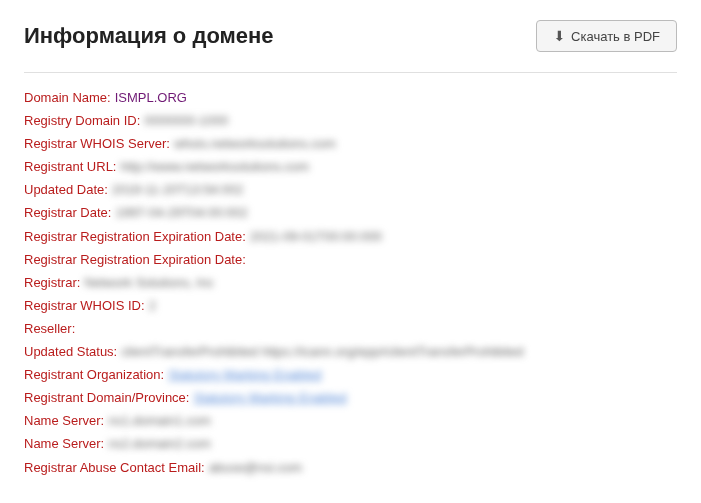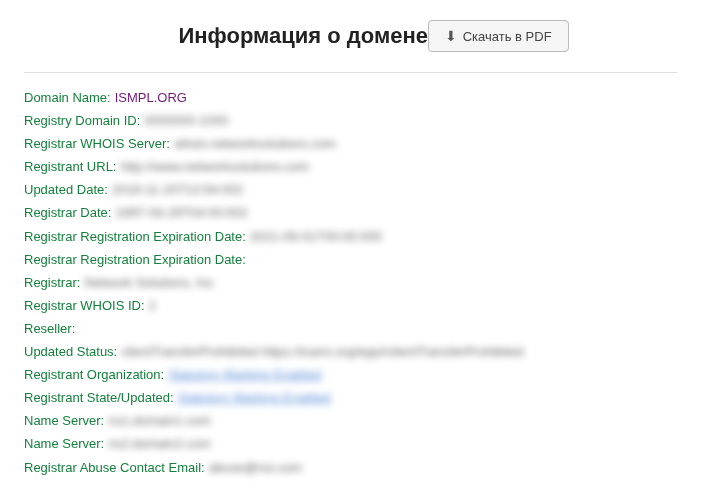--- a/index.html
+++ b/index.html
@@ -8,23 +8,22 @@
       background: #fff;
       color: #333;
       width: 701px;
       min-height: 503px;
       padding: 20px 24px;
     }
 
     .header {
       display: flex;
       align-items: center;
-      justify-content: center;
+      justify-content: space-between;
       margin-bottom: 20px;
-      margin-left: 46px;
     }
 
     .page-title {
       font-size: 22px;
       font-weight: bold;
       color: #222;
     }
 
     .download-btn {
       display: flex;
@@ -50,21 +49,21 @@
       color: #444;
     }
 
     .whois-row {
       display: flex;
       flex-wrap: wrap;
       margin-bottom: 1px;
     }
 
     .whois-label {
-      color: #15803d;
+      color: #b91c1c;
       white-space: nowrap;
       min-width: 0;
     }
 
     .whois-value {
       color: #888;
       margin-left: 4px;
       word-break: break-all;
     }
 
@@ -153,21 +152,21 @@
     </div>
     <div class="whois-row">
       <span class="whois-label">Updated Status:</span>
       <span class="whois-value blurred">clientTransferProhibited https://icann.org/epp#clientTransferProhibited</span>
     </div>
     <div class="whois-row">
       <span class="whois-label">Registrant Organization:</span>
       <span class="whois-value link-blue blurred">Statutory Marking Enabled</span>
     </div>
     <div class="whois-row">
-      <span class="whois-label">Registrant State/Updated:</span>
+      <span class="whois-label">Registrant Domain/Province:</span>
       <span class="whois-value link-blue blurred">Statutory Marking Enabled</span>
     </div>
     <div class="whois-row">
       <span class="whois-label">Name Server:</span>
       <span class="whois-value blurred">ns1.domain1.com</span>
     </div>
     <div class="whois-row">
       <span class="whois-label">Name Server:</span>
       <span class="whois-value blurred">ns2.domain2.com</span>
     </div>

